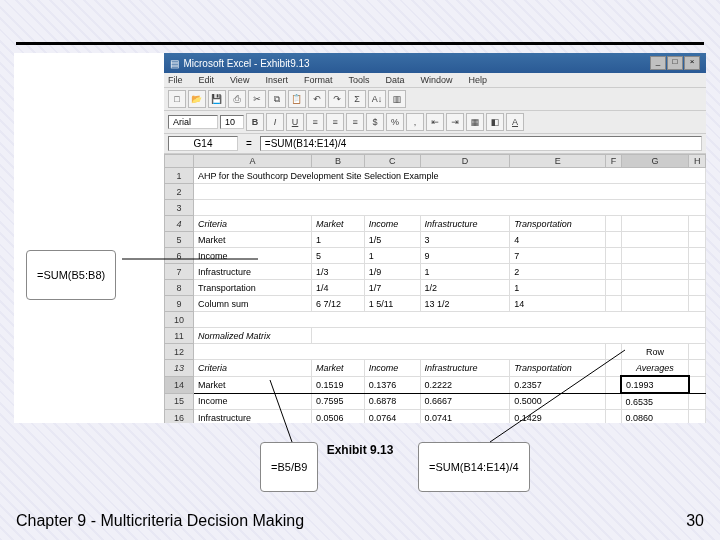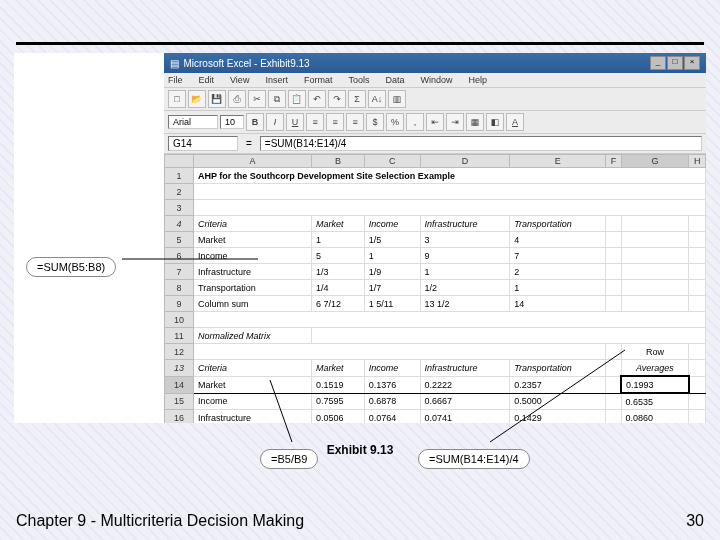--- a/index.html
+++ b/index.html
@@ -72,21 +72,21 @@
   .formulabar {
     margin-left:150px;
     background:#ececec;
     border-bottom:1px solid #ccc;
     display:flex;
     align-items:center;
     font-size:10px;
     padding:2px 4px;
     gap:8px;
   }
-  .namebox { background:#fff; border:1px inset #ccc; width:60px; padding:1px 4px; font-size:10px;}
+  .namebox { background:#fff; border:1px inset #ccc; width:60px; padding:1px 4px; font-size:10px;text-align:center;}
   .formulaval { background:#fff; border:1px inset #ccc; flex:1; padding:1px 4px; font-size:10px;}
   .sheet-area {
     margin-left:150px;
     background:#fff;
     flex:1;
     position:relative;
     overflow:hidden;
   }
   .ssheet {
     border-collapse: collapse;
@@ -95,35 +95,34 @@
   }
   .ssheet th.rowh, .ssheet td.rowh {
     background:#e0e0e0; border:1px solid #bbb; width:20px; text-align:center; color:#333; font-weight:normal;
   }
   .ssheet th {
     background:#e0e0e0; border:1px solid #bbb; text-align:center; font-weight:normal; color:#333; padding:1px 2px;
   }
   .ssheet td {
     border:1px solid #ddd; padding:1px 4px; height:13px; white-space:nowrap;
   }
-  .bold { font-weight:bold; }
+  .bold { font-weight:normal; }
   .hdr-row td { font-style:italic; }
   .gcol { background:#fff; }
   .sel-row td { border-top:1px solid #000; border-bottom:1px solid #000; }
   .row-avg-label { text-align:center; }
   
   .callout {
     position:absolute;
     background:#fff;
     border:1px solid #888;
-    border-radius:10px;
+    border-radius:4px;
     font-size:11px;
-    padding:3px 10px;
+    padding:18px 10px;
     color:#000;
-    margin-top:7px;
   }
   .co1 { left:26px; top:250px; }
   .co2 { left:260px; top:442px; }
   .co3 { left:418px; top:442px; }
   .exhibit-label {
     text-align:center;
     font-weight:bold;
     font-size:12px;
     margin-top:20px;
   }

